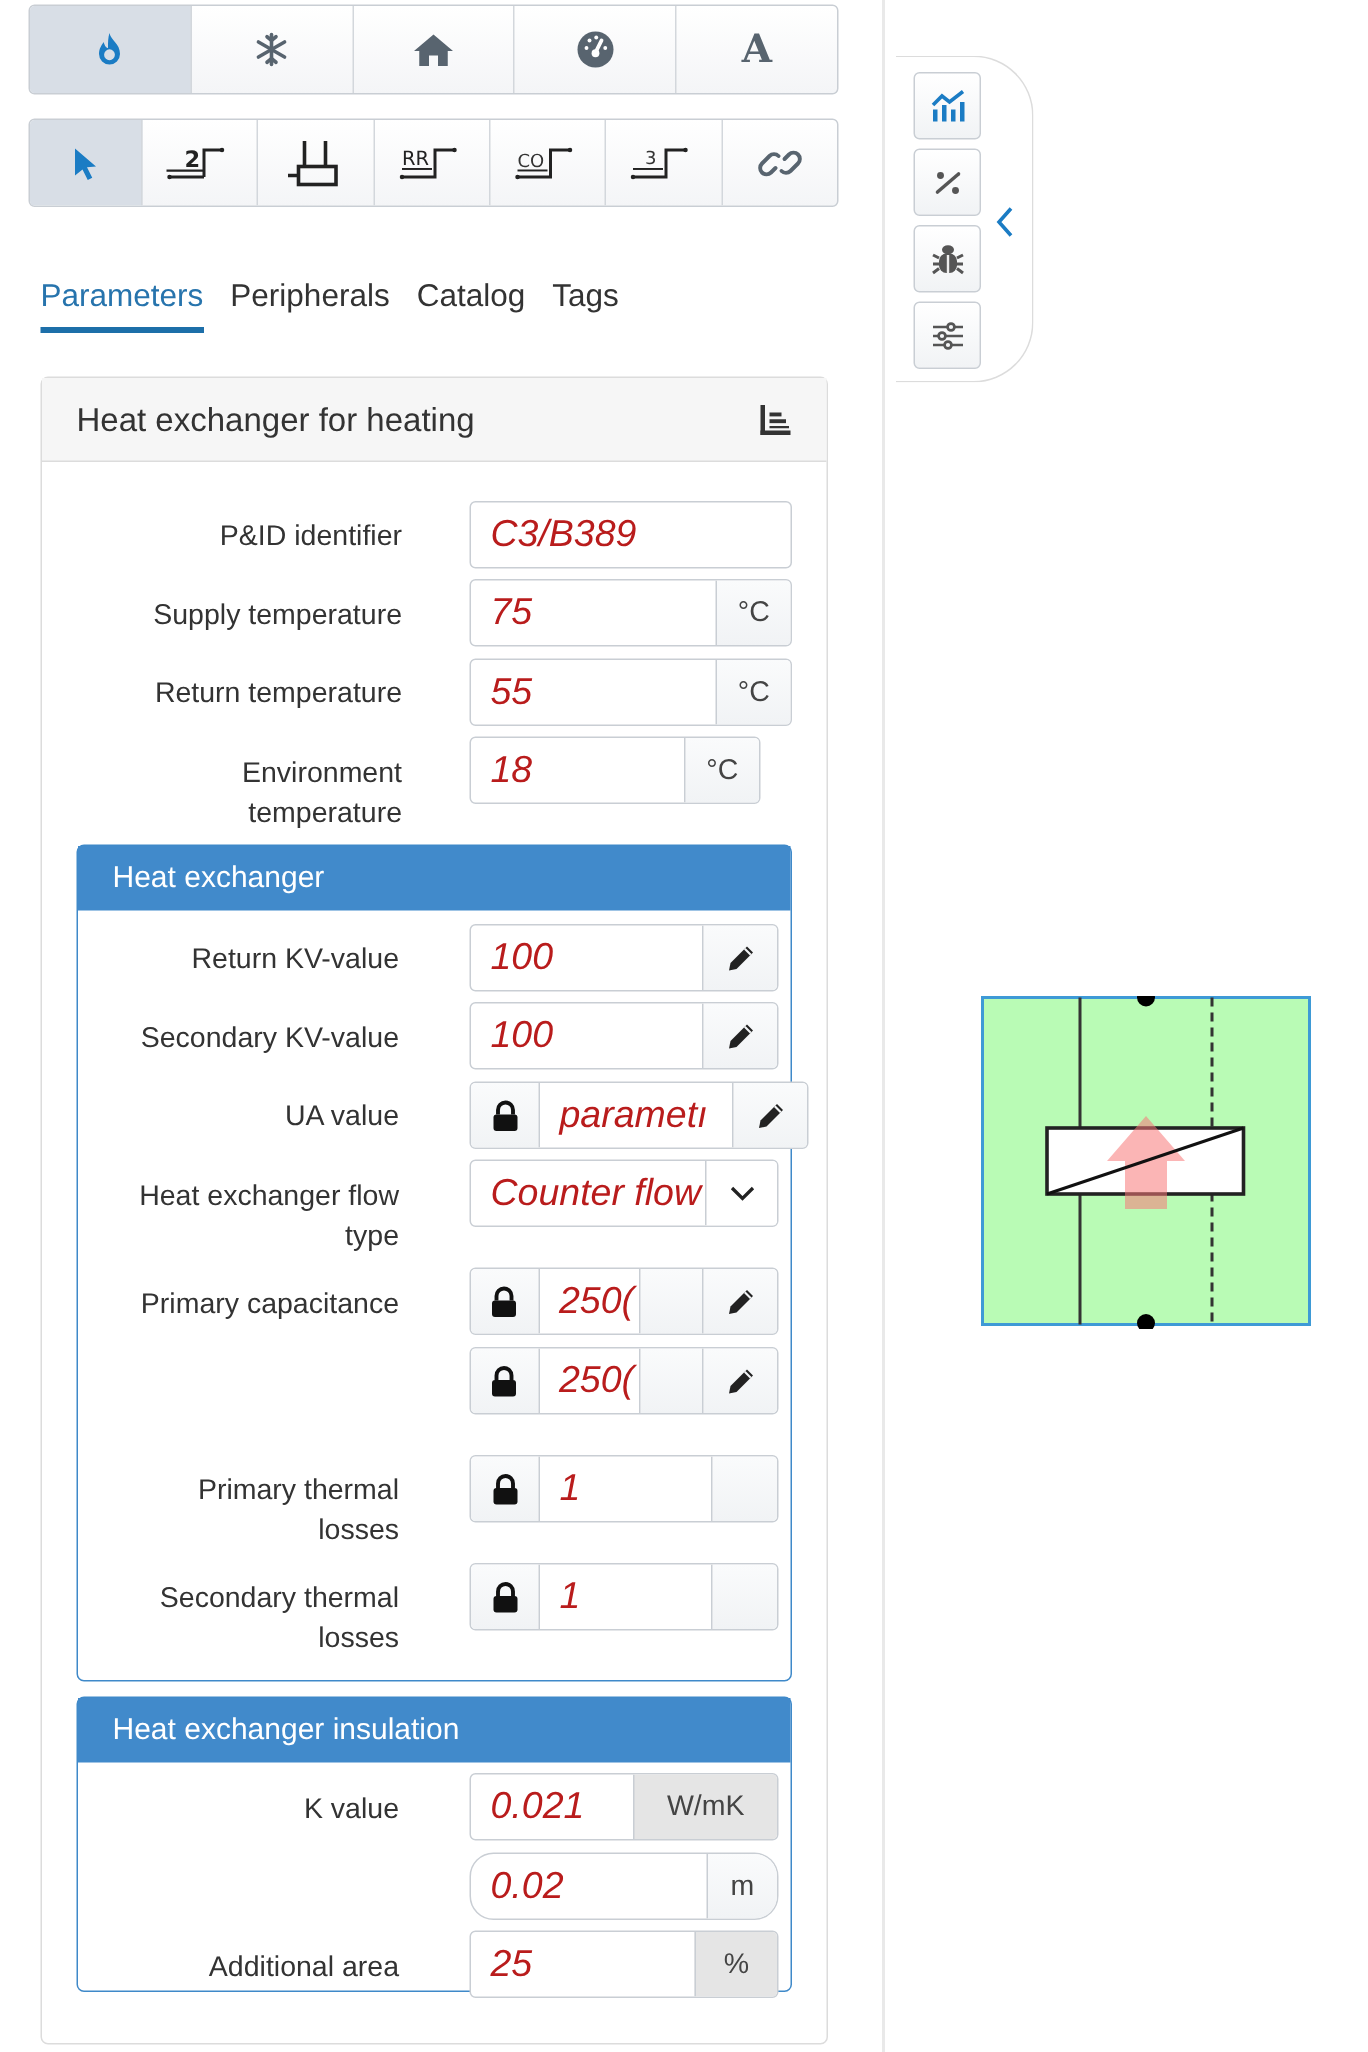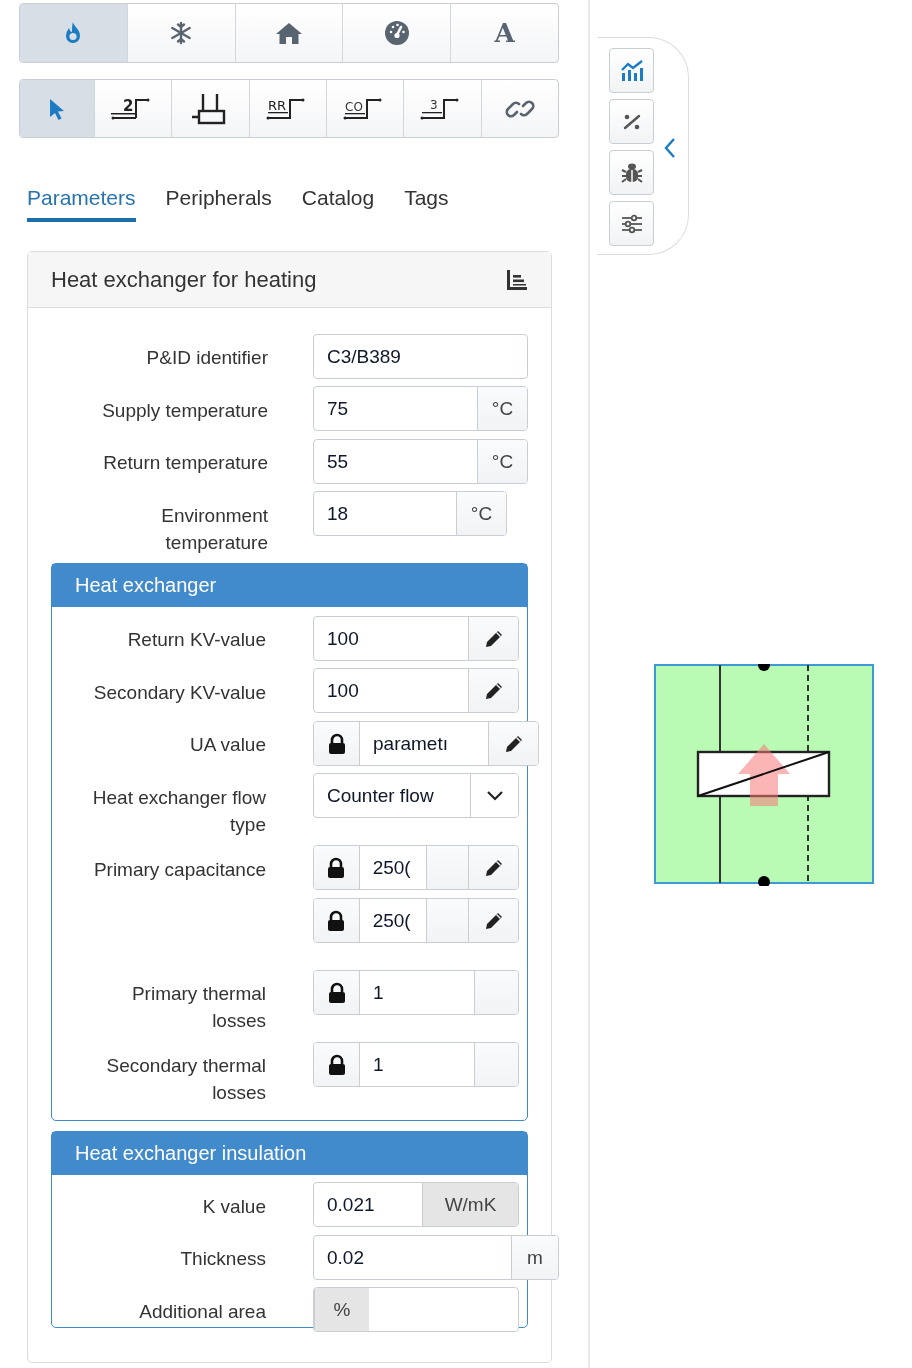--- a/index.html
+++ b/index.html
@@ -12,33 +12,33 @@
   .btn-group { position: absolute; display: flex; border: 1px solid #c9ced4; border-radius: 4px; overflow: hidden; background: linear-gradient(#fff, #f4f5f7); }
   .btn-group .gb { display: flex; align-items: center; justify-content: center; border-right: 1px solid #d3d7dc; color: #58646f; }
   .btn-group .gb:last-child { border-right: none; }
   .btn-group .gb.active { background: #d8dee6; }
   #domain-group { left: 19px; top: 3px; width: 540px; height: 60px; }
   #domain-group .gb { flex: 1; }
   #tool-group { left: 19px; top: 79px; width: 540px; height: 59px; }
   #tool-group .gb { flex: 1; }
   #tool-group .gb:first-child { flex: 0 0 75px; }
 
-  #tabs { position: absolute; left: 27px; top: 186px; display: flex; gap: 30px; font-size: 20px; }
+  #tabs { position: absolute; left: 27px; top: 186px; display: flex; gap: 18px; font-size: 20px; }
   .tab { color: #333; padding-bottom: 6px; position: relative; font-family: "Liberation Sans", sans-serif; font-size: 21px; }
   .tab.active { color: #2774ad; }
   .tab.active::after { content: ""; position: absolute; left: 0; right: 0; bottom: -6px; height: 4px; background: #1d6fa9; }
 
   #card { position: absolute; left: 27px; top: 251px; width: 525px; height: 1112px; border: 1px solid #dcdcdc; border-radius: 5px; }
   #card-header { height: 56px; background: #f6f6f6; border-bottom: 1px solid #dcdcdc; display: flex; align-items: center; justify-content: space-between; padding: 0 23px; }
   #card-title { font-size: 22px; color: #333; font-family: "Liberation Sans", sans-serif; }
 
   .row { position: absolute; left: 0; width: 525px; }
   .lbl { position: absolute; right: 285px; width: 230px; text-align: right; font-size: 19px; line-height: 27px; color: #333; font-family: "Liberation Sans", sans-serif; }
   .field { position: absolute; display: flex; height: 45px; border: 1px solid #c9ced4; border-radius: 4px; overflow: hidden; background: #fff; }
-  .field .val { flex: 1; display: flex; align-items: center; padding-left: 13px; font-size: 19px; color: #0f172a; overflow: hidden; white-space: nowrap; font-family: "Liberation Sans", sans-serif; }
+  .field .val { flex: 1; display: flex; align-items: center; padding-left: 13px; font-size: 25px; color: #b91c1c; overflow: hidden; white-space: nowrap; font-family: "Liberation Sans", sans-serif; font-style: italic; }
   .field .addon { display: flex; align-items: center; justify-content: center; border-left: 1px solid #c9ced4; background: linear-gradient(#fafbfc, #f1f3f5); font-size: 19px; color: #444; font-family: "Liberation Sans", sans-serif; }
   .field .addon.grey { background: #e5e5e5; }
   .field .addon.left { border-left: none; border-right: 1px solid #c9ced4; }
 
   .section { position: absolute; left: 23px; width: 477px; border: 1px solid #3f89c9; border-radius: 5px; }
   .section-header { height: 43px; background: #418acb; color: #fff; font-size: 20px; display: flex; align-items: center; padding-left: 23px; font-family: "Liberation Sans", sans-serif; }
 
   
   #side-toolbar { position: absolute; left: 597px; top: 37px; width: 92px; height: 218px; border: 1px solid #dcdcdc; border-left: none; border-radius: 0 40px 40px 0; }
   .side-btn { position: absolute; left: 12px; width: 45px; height: 45px; border: 1px solid #c9ced4; border-radius: 4px; background: linear-gradient(#fff, #f1f3f5); display: flex; align-items: center; justify-content: center; }
@@ -315,28 +315,28 @@
     <div class="section" style="top:879px;height:197px;">
       <div class="section-header">Heat exchanger insulation</div>
     </div>
 
     <div class="lbl" style="top:941px;">K value</div>
     <div class="field" style="left:285px;top:930px;width:206px;">
       <div class="val">0.021</div>
       <div class="addon grey" style="width:96px;">W/mK</div>
     </div>
 
-    <div class="lbl" style="top:993px;">Thickness</div>
-    <div class="field" style="left:285px;top:983px;width:246px;">
+    <div class="field" style="left:285px;top:983px;width:206px;border-radius:16px;">
       <div class="val">0.02</div>
       <div class="addon" style="width:47px;">m</div>
     </div>
 
     <div class="lbl" style="top:1046px;">Additional area</div>
     <div class="field" style="left:285px;top:1035px;width:206px;">
+      <div class="val">25</div>
       <div class="addon grey" style="width:55px;">%</div>
     </div>
   </div>
 </div>
 
 <div id="side-toolbar">
   <div class="side-btn" style="top:10px;">
     <svg width="24" height="22" viewBox="0 0 24 22">
         <path d="M2 10 L8 4 L13 8 L22 1" stroke="#1b7cc4" stroke-width="2.4" fill="none"></path>
         <rect x="2" y="13" width="3" height="8" fill="#1b7cc4"></rect>

